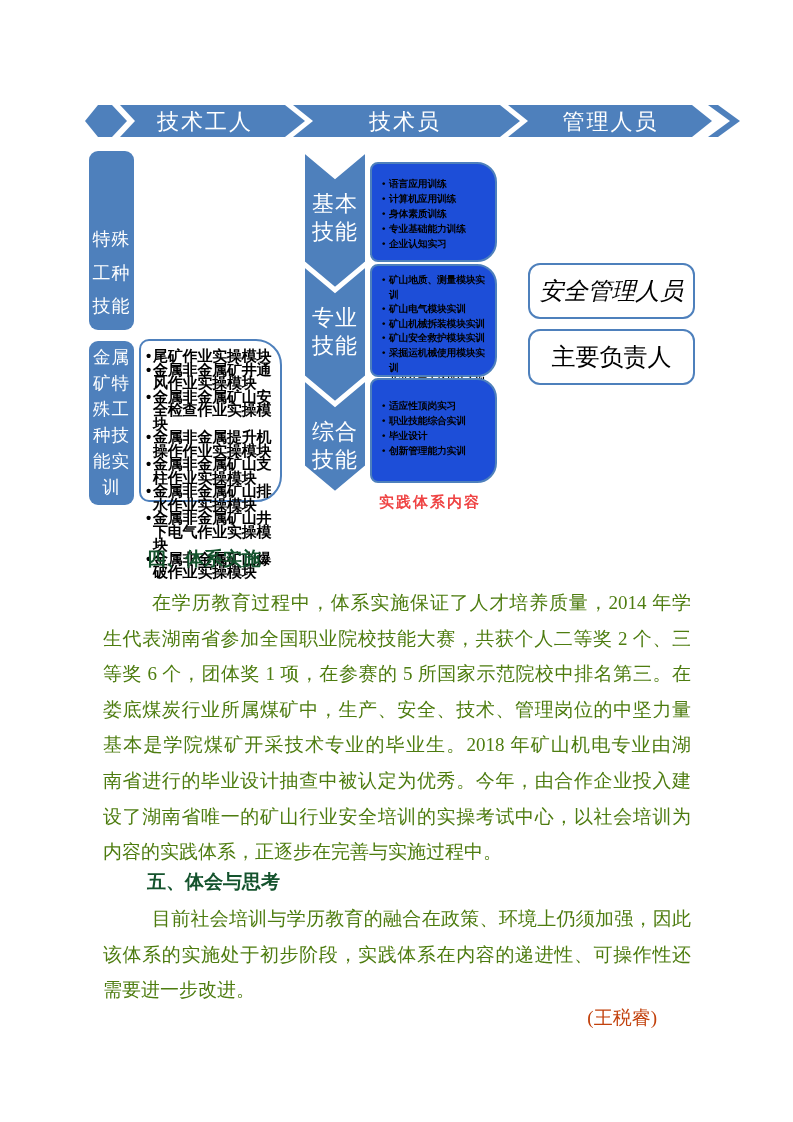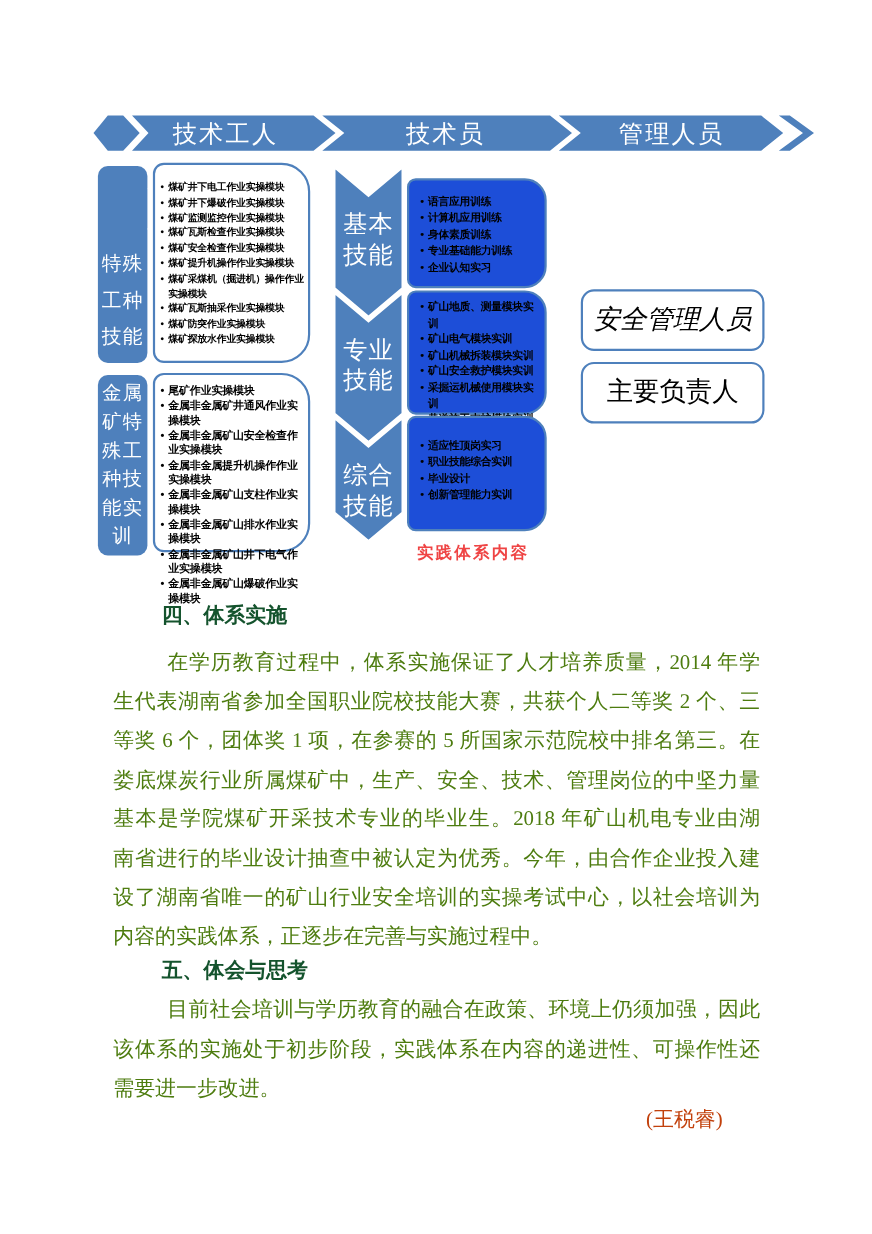--- a/index.html
+++ b/index.html
@@ -65,43 +65,31 @@
   <div class="banner-label" style="left:518px;width:185px;">管理人员</div>
 
   <div class="vtab" style="top:151px;height:174px;padding-top:5px;font-size:18px;">
     <div class="row" style="line-height:33.5px;margin-left:45px;">煤矿</div>
     <div class="row" style="line-height:33.5px;">特殊</div>
     <div class="row" style="line-height:33.5px;">工种</div>
     <div class="row" style="line-height:33.5px;">技能</div>
     <div class="row" style="line-height:33.5px;">实训</div>
   </div>
 
-  <div class="panel" style="left:139px;top:148px;width:143px;height:182px;padding:14px 2px 0 5px;font-size:9px;line-height:13.8px;">
-    <div class="mini-item">煤矿井下电工作业实操模块</div>
-    <div class="mini-item">煤矿井下爆破作业实操模块</div>
-    <div class="mini-item">煤矿监测监控作业实操模块</div>
-    <div class="mini-item">煤矿瓦斯检查作业实操模块</div>
-    <div class="mini-item">煤矿安全检查作业实操模块</div>
-    <div class="mini-item">煤矿提升机操作作业实操模块</div>
-    <div class="mini-item">煤矿采煤机（掘进机）操作作业实操模块</div>
-    <div class="mini-item">煤矿瓦斯抽采作业实操模块</div>
-    <div class="mini-item">煤矿防突作业实操模块</div>
-    <div class="mini-item">煤矿探放水作业实操模块</div>
-  </div>
 
   <div class="vtab" style="top:341px;height:161px;padding-top:3px;font-size:17.5px;">
     <div class="row" style="line-height:26px;">金属</div>
     <div class="row" style="line-height:26px;">矿特</div>
     <div class="row" style="line-height:26px;">殊工</div>
     <div class="row" style="line-height:26px;">种技</div>
     <div class="row" style="line-height:26px;">能实</div>
     <div class="row" style="line-height:26px;">训</div>
   </div>
 
-  <div class="panel" style="left:139px;top:339px;width:143px;height:163px;padding:8px 2px 0 5px;font-size:10px;line-height:13.5px;">
+  <div class="panel" style="left:139px;top:339px;width:143px;height:163px;padding:8px 2px 0 5px;font-size:15px;line-height:13.5px;">
     <div class="mini-item">尾矿作业实操模块</div>
     <div class="mini-item">金属非金属矿井通风作业实操模块</div>
     <div class="mini-item">金属非金属矿山安全检查作业实操模块</div>
     <div class="mini-item">金属非金属提升机操作作业实操模块</div>
     <div class="mini-item">金属非金属矿山支柱作业实操模块</div>
     <div class="mini-item">金属非金属矿山排水作业实操模块</div>
     <div class="mini-item">金属非金属矿山井下电气作业实操模块</div>
     <div class="mini-item">金属非金属矿山爆破作业实操模块</div>
   </div>
 

